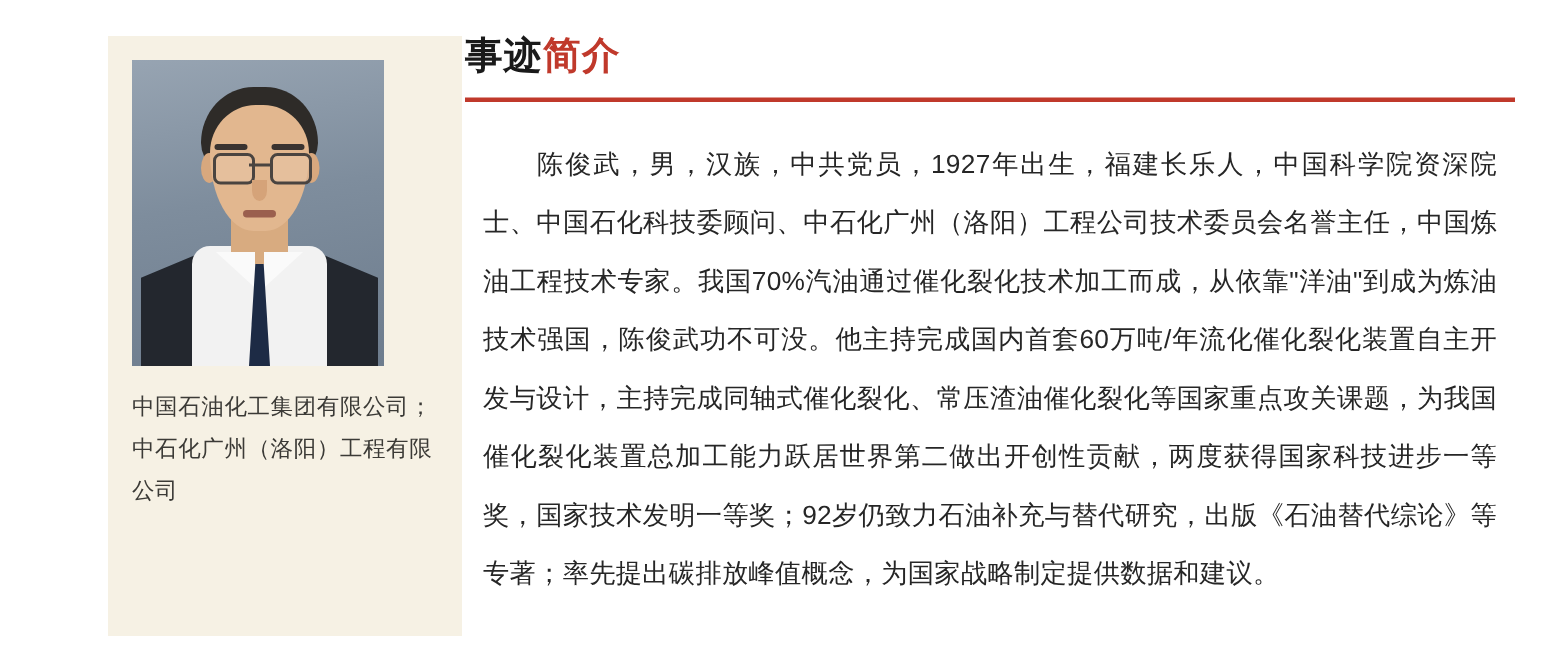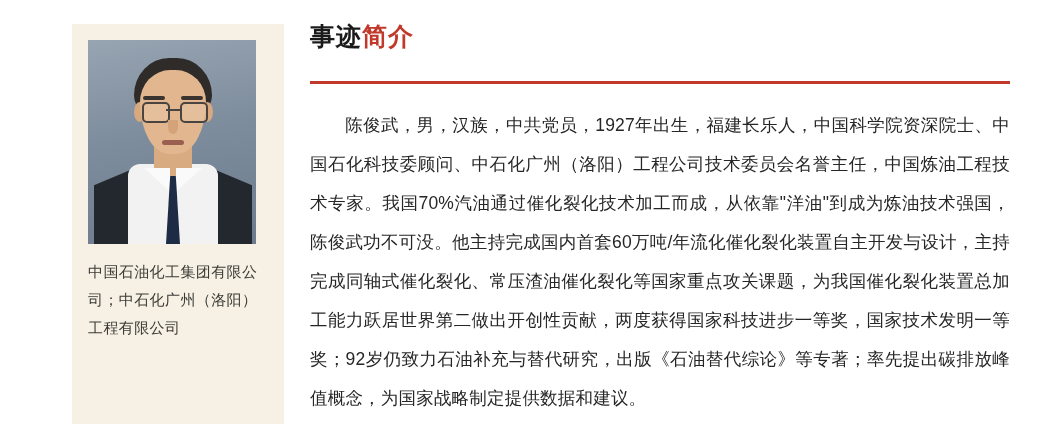--- a/index.html
+++ b/index.html
@@ -20,21 +20,21 @@
     background: #ffffff;
     display: flex;
     flex-direction: row;
     box-sizing: border-box;
   }
   
   .profile-card {
     position: absolute;
     left: 72px;
     top: 24px;
-    width: 212px;
+    width: 236px;
     height: 400px;
     background: #f6f1e4;
     box-sizing: border-box;
     padding: 16px 16px 0 16px;
   }
   .portrait-frame {
     width: 168px;
     height: 204px;
     overflow: hidden;
     background: #7d8b9c;
@@ -178,35 +178,35 @@
     position: absolute;
     left: 310px;
     top: 20px;
     right: 20px;
     width: 700px;
   }
   .section-title {
     font-size: 25px;
     font-weight: bold;
     letter-spacing: 1px;
-    padding-bottom: 28px;
+    padding-bottom: 12px;
     margin: 0 0 22px 0;
     border-bottom: 3px solid #c0392b;
     display: block;
   }
   .title-dark { color: #1a1a1a; }
   .title-red { color: #c0392b; }
   .body-text {
     font-size: 17.5px;
     line-height: 39px;
     color: #262626;
     text-align: justify;
     text-justify: inter-ideograph;
     letter-spacing: 0.2px;
-    margin: 0;
+    margin: 12px;
   }
   .indent { display: inline-block; width: 2em; }
 </style>
 </head>
 <body>
 
 <div class="page">
 
   <div class="profile-card">
     <div class="portrait-frame">

